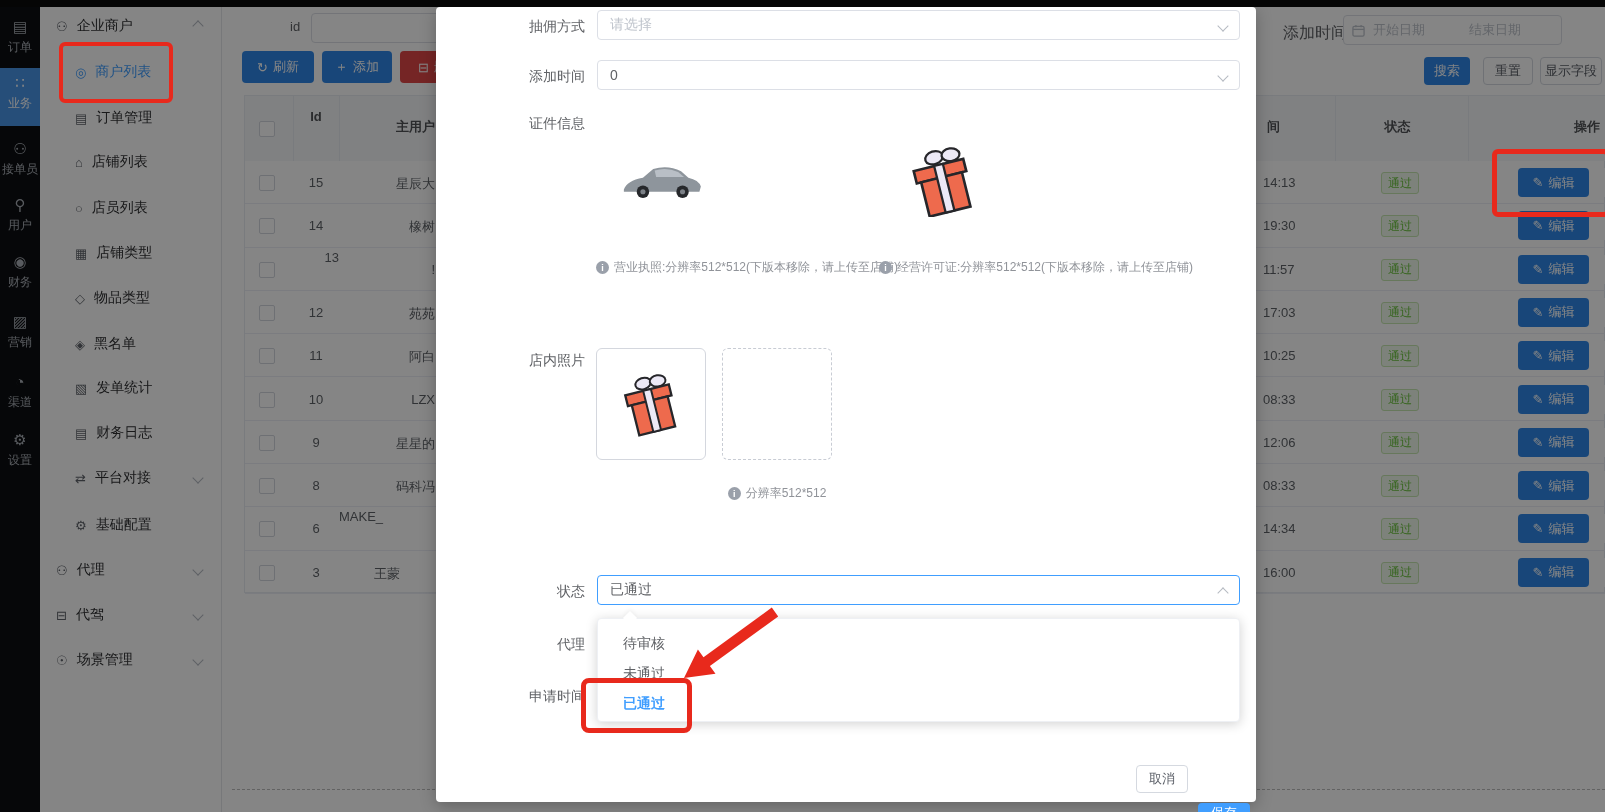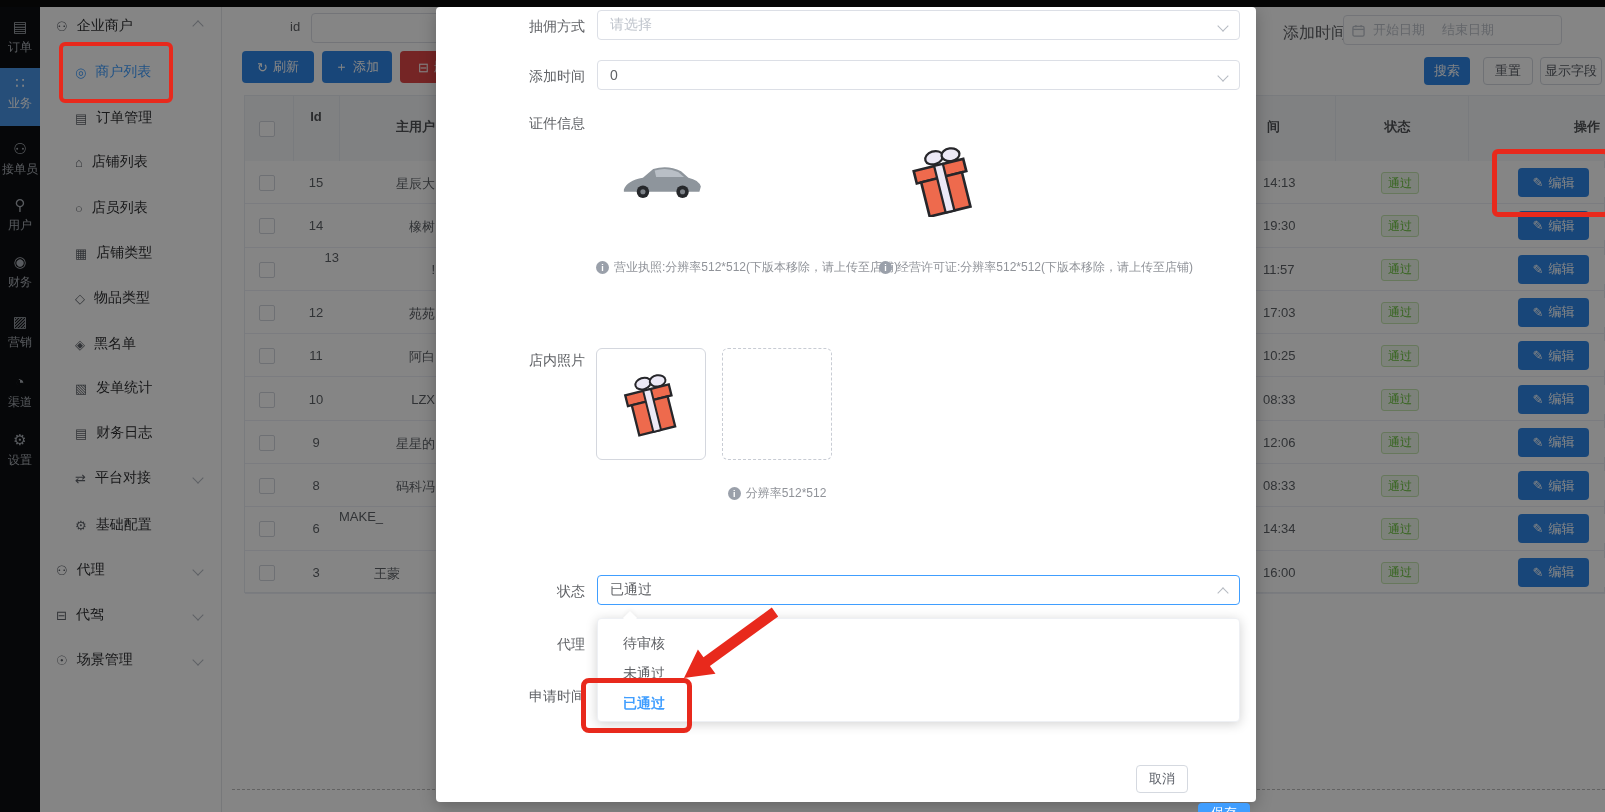--- a/index.html
+++ b/index.html
@@ -191,21 +191,21 @@
 
 <span class="abs" style="left:1283px;top:23px;font-size:16px;color:#606266">添加时间</span>
 <div class="abs input" style="left:1343px;top:15px;width:219px;padding:0 8px">
   <svg width="13" height="13" viewBox="0 0 14 14" style="margin-right:8px;flex:none">
     <rect x="1" y="2.5" width="12" height="10.5" rx="1.5" fill="none" stroke="#bfc4cc" stroke-width="1.4"></rect>
     <line x1="1" y1="5.8" x2="13" y2="5.8" stroke="#bfc4cc" stroke-width="1.4"></line>
     <line x1="4.2" y1="1" x2="4.2" y2="3.5" stroke="#bfc4cc" stroke-width="1.4"></line>
     <line x1="9.8" y1="1" x2="9.8" y2="3.5" stroke="#bfc4cc" stroke-width="1.4"></line>
   </svg>
   <span class="ph">开始日期</span>
-  <span class="ph" style="margin-left:17px">结束日期</span>
+  <span class="ph" style="margin-left:44px">结束日期</span>
 </div>
 
 <button class="abs btn btn-primary" style="left:1424px;top:57px;width:46px;height:28px">搜索</button>
 <button class="abs btn btn-plain" style="left:1483px;top:57px;width:50px;height:28px">重置</button>
 <button class="abs btn btn-plain" style="left:1540px;top:57px;width:62px;height:28px">显示字段</button>
 
 <button class="abs btn btn-primary" style="left:242px;top:51px;width:72px;height:32px">
   <span style="margin-right:5px">↻</span>
     <span>刷新</span>
 </button>

